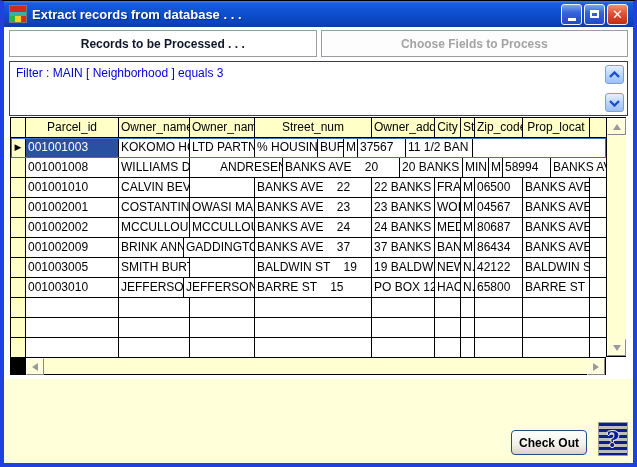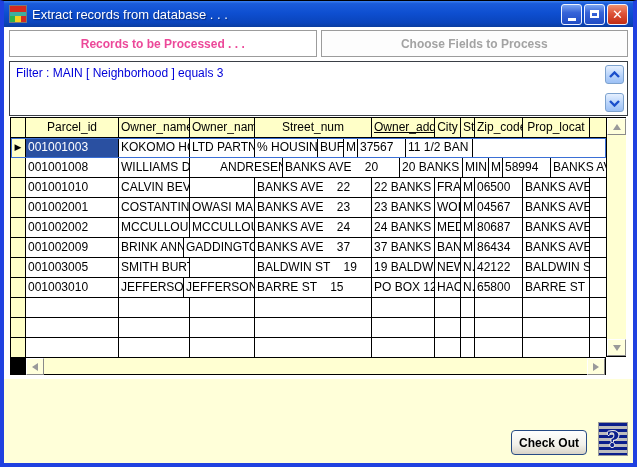--- a/index.html
+++ b/index.html
@@ -8,32 +8,32 @@
     border-top:1px solid #000;border-left:4px solid #2041e0;border-right:4px solid #2041e0;
     border-bottom:4px solid #2041e0;background:#fff;overflow:hidden;}
   
   .titlebar{height:26px;display:flex;align-items:center;gap:5px;padding:0 5px;
     background:linear-gradient(180deg,#3a80f0 0%,#1b5cd9 10%,#0e4fd1 45%,#0a44bb 85%,#0b3d9f 100%);}
   .app-icon{width:16px;height:16px;flex:0 0 16px;border:1px solid #7a7a7a;background:#fff;
     display:flex;flex-direction:column;overflow:hidden;}
   .app-icon .b1{height:6px;background:#d42a1e;}
   .app-icon .b2{height:4px;background:#3fae9d;}
   .app-icon .b3{flex:1;background:linear-gradient(90deg,#2bb24c 0 33%,#f4d01f 33% 66%,#d42a1e 66%);}
-  .title{color:#fff;font-weight:normal;font-size:13px;text-shadow:1px 1px 1px #082a7a;white-space:nowrap;}
+  .title{color:#fff;font-weight:bold;font-size:13px;text-shadow:1px 1px 1px #082a7a;white-space:nowrap;}
   .winbtns{margin-left:auto;display:flex;gap:2px;}
   .winbtn{width:21px;height:21px;box-sizing:border-box;border:1px solid #eef3ff;border-radius:3px;
     color:#fff;font-size:11px;font-weight:bold;display:flex;align-items:center;justify-content:center;
     background:linear-gradient(180deg,#7ba4f0 0%,#3764d8 40%,#1f4bc4 100%);}
   .winbtn.close{background:linear-gradient(180deg,#f0926f 0%,#dd5339 45%,#c22c12 100%);font-size:13px;}
   .winbtn .minglyph{display:block;width:8px;height:3px;background:#fff;margin-top:10px;}
   .winbtn .maxglyph{display:block;width:9px;height:8px;border:2px solid #fff;border-top-width:3px;box-sizing:border-box;}
   
   .tabs{position:absolute;top:29px;left:5px;width:619px;height:27px;display:flex;gap:4px;}
   .tab{flex:1;box-sizing:border-box;border:1px solid #9c9c9c;background:#fff;
-    display:flex;align-items:center;justify-content:center;font-size:12px;font-weight:bold;color:#ec4899;}
+    display:flex;align-items:center;justify-content:center;font-size:12px;font-weight:bold;color:#0f172a;}
   .tab.disabled{color:#a3a3a3;background:#fdfdfd;}
   
   .filter-panel{position:absolute;top:60px;left:5px;width:619px;height:55px;box-sizing:border-box;
     background:#fff;border:1px solid #3a3f46;}
   .filter-text{color:#0000d8;font-size:12px;padding:4px 6px;white-space:nowrap;}
   .fscroll{position:absolute;right:3px;width:19px;height:19px;box-sizing:border-box;border-radius:3px;
     border:1px solid #7da2ce;background:linear-gradient(180deg,#e6f0ff 0%,#bcd6fb 50%,#9cc0f5 100%);
     display:flex;align-items:center;justify-content:center;}
   .fscroll.up{top:3px;} .fscroll.down{bottom:3px;}
   
@@ -123,21 +123,21 @@
   </div>
 
   <div class="grid">
     <div class="grid-table" id="grid-table">
         <div class="grow header">
           <div class="cell selcol" style="width: 15px;"></div>
           <div class="cell" style="width: 93px;">Parcel_id</div>
           <div class="cell" style="width: 71px;">Owner_name</div>
           <div class="cell" style="width: 65px;">Owner_nam</div>
           <div class="cell" style="width: 117px;">Street_num</div>
-          <div class="cell" style="width: 63px; text-decoration: underline;">Owner_add</div>
+          <div class="cell" style="width: 63px;">Owner_add</div>
           <div class="cell" style="width: 26px;">City</div>
           <div class="cell" style="width: 14px;">St</div>
           <div class="cell" style="width: 48px;">Zip_code</div>
           <div class="cell" style="width: 67px;">Prop_locat</div>
           <div class="cell filler"></div>
         </div>
         <div class="grow current">
           <div class="cell selcol" style="width: 15px;">▶</div>
           <div class="cell selected" style="width: 93px;">001001003</div>
           <div class="cell" style="width: 71px;">KOKOMO HO</div>

